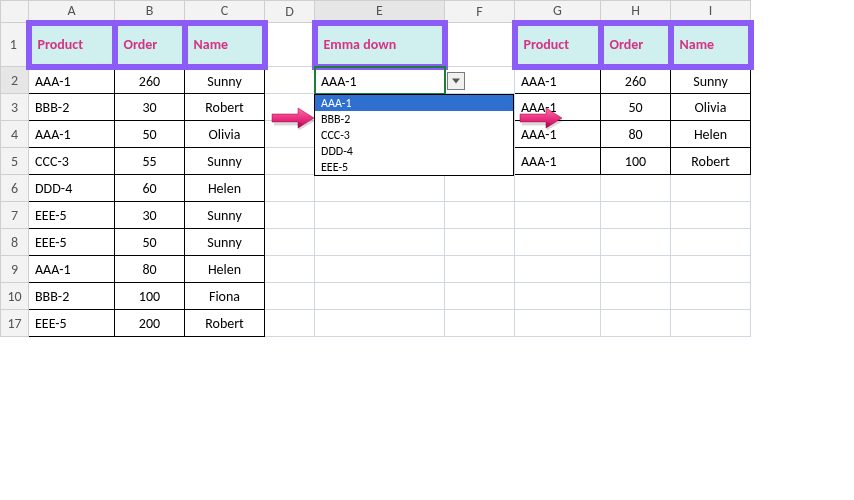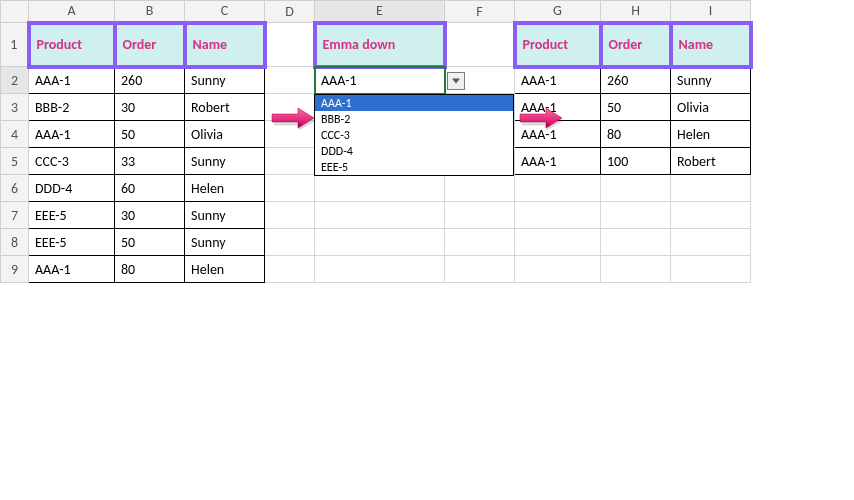--- a/index.html
+++ b/index.html
@@ -38,31 +38,31 @@
     border: 1px solid #cfcfcf;
   }
   .colhead { height: 22px; }
   .rowhead { width: 28px; }
   .corner { width: 28px; height: 22px; background:#f3f3f3; border:1px solid #cfcfcf;}
   .row1 { height: 44px; }
   .hdrcell {
     background: #d0f0f0;
     color: #d63384;
     font-weight: bold;
-    border: 4px solid #8b5cf6;
+    border: 6px solid #8b5cf6;
     text-align: left;
     padding-left: 6px;
   }
   .dcell {
     border: 1px solid #000;
     text-align: left;
     padding-left: 6px;
   }
-  .dcell.num { text-align: left; padding-right: 6px; }
-  .dcell.name { text-align: left; padding-right: 6px; }
+  .dcell.num { text-align: center; padding-right: 6px; }
+  .dcell.name { text-align: center; padding-right: 6px; }
   .empty { background: #fff; }
   .sel-col { background: #e6e6e6; }
   .sel-row { background: #e6e6e6; }
   .sel-cell {
     outline: 2px solid #1a7f37;
     outline-offset: -1px;
   }
   
   .dd-btn {
     position: absolute;
@@ -176,21 +176,21 @@
     <td class="empty"></td>
     <td class="empty"></td>
     <td class="dcell">AAA-1</td>
     <td class="dcell num">80</td>
     <td class="dcell name">Helen</td>
   </tr>
 
   <tr>
     <th class="rowhead">5</th>
     <td class="dcell">CCC-3</td>
-    <td class="dcell num">33</td>
+    <td class="dcell num">55</td>
     <td class="dcell name">Sunny</td>
     <td class="empty"></td>
     <td class="empty"></td>
     <td class="empty"></td>
     <td class="dcell">AAA-1</td>
     <td class="dcell num">100</td>
     <td class="dcell name">Robert</td>
   </tr>
 
   <tr>
@@ -227,20 +227,44 @@
           <td class="empty"></td>
           <td class="empty"></td>
           <td class="empty"></td>
           <td class="empty"></td>
         </tr>
   <tr>
           <th class="rowhead">9</th>
     <td class="dcell">AAA-1</td>
     <td class="dcell num">80</td>
     <td class="dcell name">Helen</td>
+    <td class="empty"></td>
+          <td class="empty"></td>
+          <td class="empty"></td>
+          <td class="empty"></td>
+          <td class="empty"></td>
+          <td class="empty"></td>
+        </tr>
+  <tr>
+          <th class="rowhead">10</th>
+    <td class="dcell">BBB-2</td>
+    <td class="dcell num">100</td>
+    <td class="dcell name">Fiona</td>
+    <td class="empty"></td>
+          <td class="empty"></td>
+          <td class="empty"></td>
+          <td class="empty"></td>
+          <td class="empty"></td>
+          <td class="empty"></td>
+        </tr>
+  <tr>
+          <th class="rowhead">17</th>
+    <td class="dcell">EEE-5</td>
+    <td class="dcell num">200</td>
+    <td class="dcell name">Robert</td>
     <td class="empty"></td>
           <td class="empty"></td>
           <td class="empty"></td>
           <td class="empty"></td>
           <td class="empty"></td>
           <td class="empty"></td>
         </tr>
 </tbody>
     </table>
 </div>

